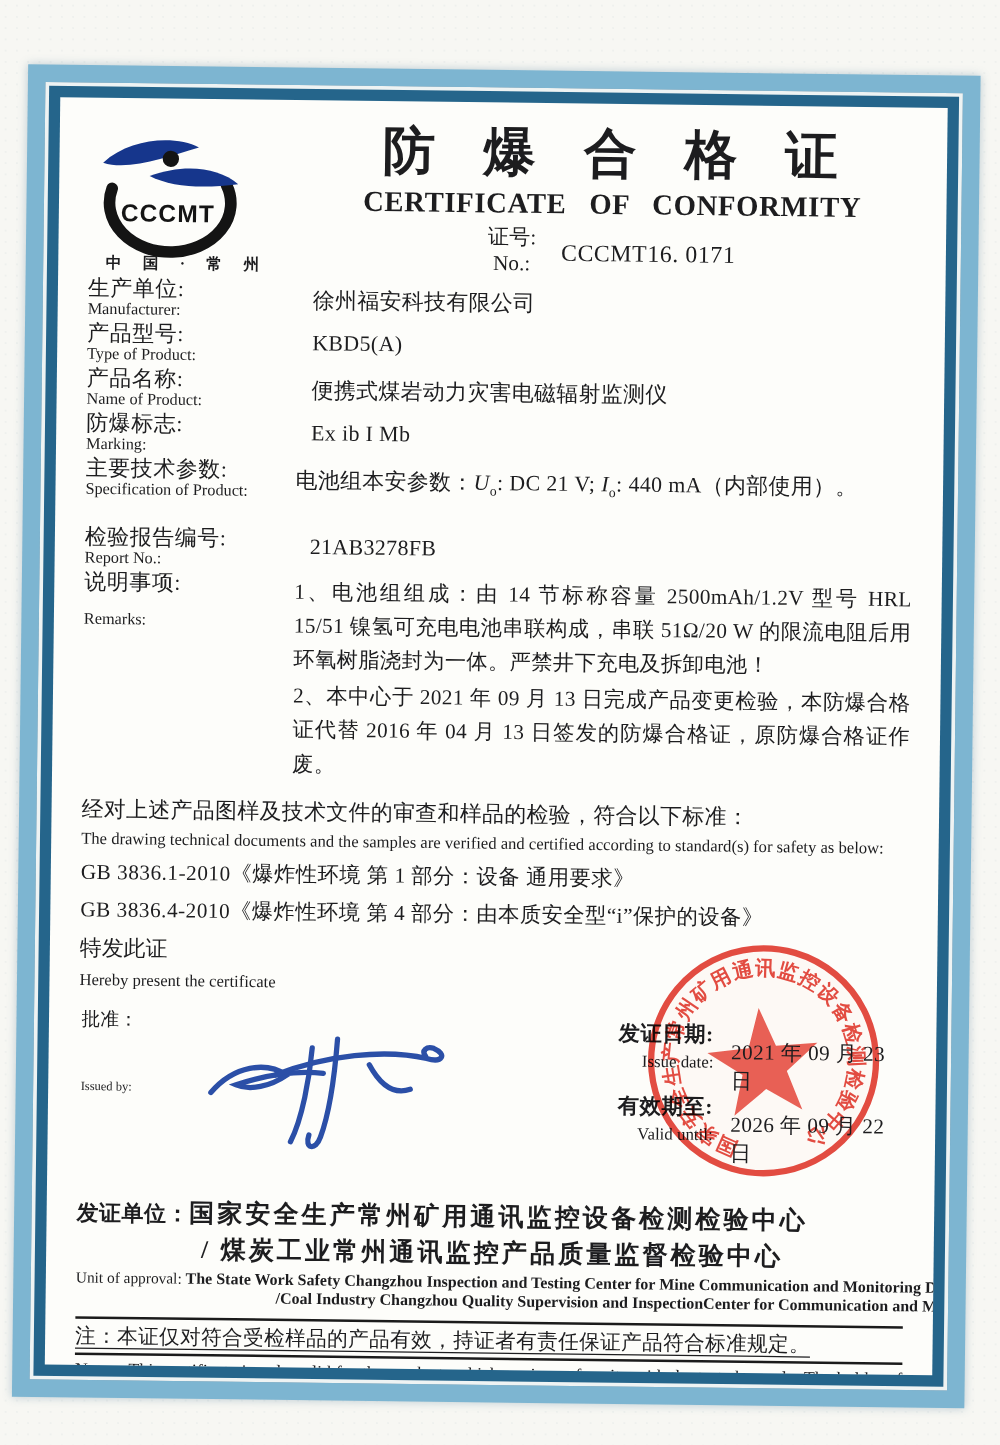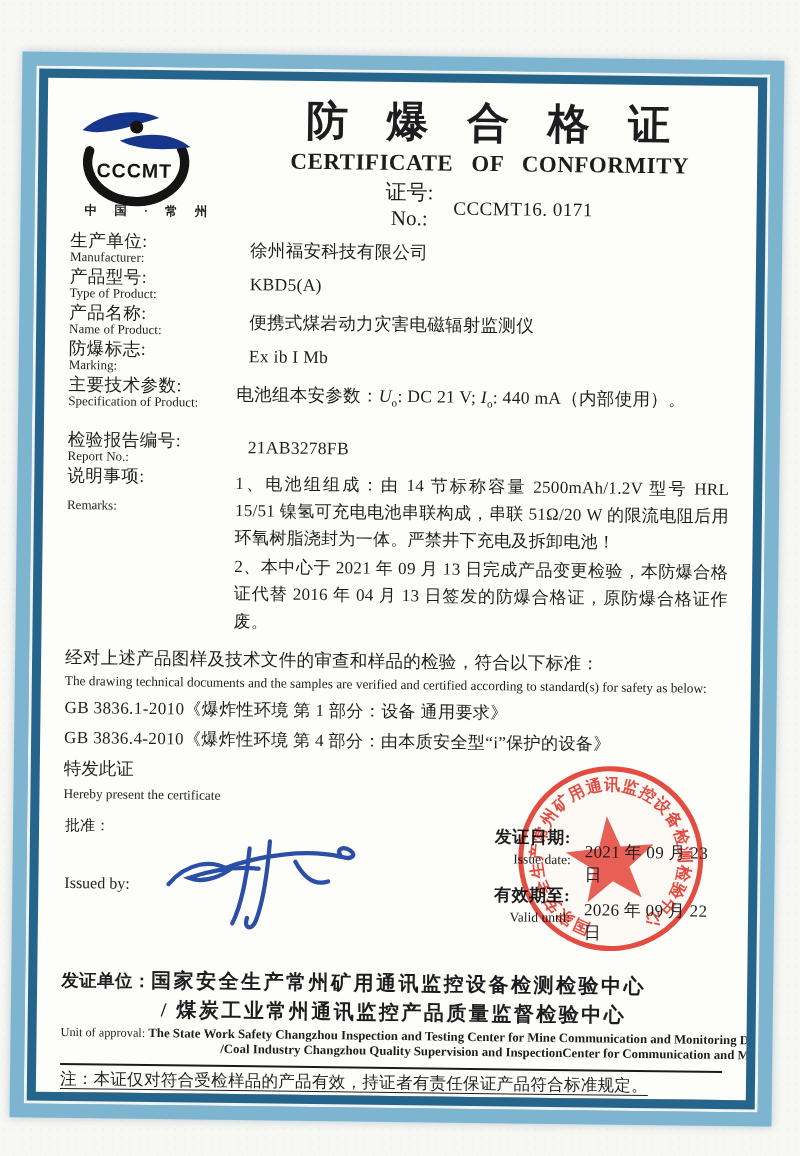--- a/index.html
+++ b/index.html
@@ -21,21 +21,21 @@
   
   .header{position:relative;min-height:124px;}
   .logo{position:absolute;left:-4px;top:12px;width:168px;}
   .logo-region{position:absolute;left:14px;top:112px;font-size:12.5px;font-weight:700;
                letter-spacing:7px;white-space:nowrap;}
   .titles{margin-left:175px;text-align:center;}
   .title-cn{font-size:42px;font-weight:600;letter-spacing:14px;white-space:nowrap;
             margin-top:8px;padding-left:10px;}
   .title-en{font-size:23px;font-weight:700;word-spacing:12px;letter-spacing:.5px;margin-top:0;}
   .certno-row{display:flex;justify-content:center;align-items:center;gap:20px;margin-top:3px;}
-  .certno-labels{font-size:21px;line-height:1.25;}
+  .certno-labels{font-size:17px;line-height:1.25;}
   .certno-value{font-size:19px;letter-spacing:.5px;transform:translateY(3px);}
 
   
   .field{display:flex;margin:3px 0;}
   .flabel{width:148px;flex:none;line-height:1.05;}
   .flabel .cn{font-size:17.5px;letter-spacing:.5px;}
   .flabel .en{font-size:13px;margin-top:1px;}
   .fvalue{font-size:17.5px;padding-left:32px;padding-top:5px;letter-spacing:.3px;}
   .fvalue.wide{padding-left:20px;}
   .report-row{margin-top:22px;}
@@ -46,21 +46,21 @@
   .standards{margin-top:10px;}
   .std-cn{font-size:17.5px;letter-spacing:.3px;}
   .std-en{font-size:13.3px;margin-top:4px;}
   .std-item{font-size:17px;margin-top:7px;letter-spacing:.4px;}
   .issue-cn{font-size:17.5px;margin-top:7px;}
   .issue-en{font-size:13.3px;margin-top:6px;}
 
   
   .approval{position:relative;height:148px;margin-top:6px;}
   .approve-cn{position:absolute;left:2px;top:8px;font-size:15px;}
-  .approve-en{position:absolute;left:2px;top:66px;font-size:16px;}
+  .approve-en{position:absolute;left:2px;top:66px;font-size:10px;}
   .signature{position:absolute;left:92px;top:18px;width:230px;height:110px;}
   .datelabel{position:absolute;width:160px;text-align:right;line-height:1.2;}
   .datelabel .cn{font-size:17px;font-weight:600;letter-spacing:.5px;}
   .datelabel .en{font-size:13.5px;margin-top:4px;}
   .dl1{left:348px;top:14px;}
   .dl2{left:348px;top:72px;}
   .dateval{position:absolute;font-size:17px;letter-spacing:.3px;z-index:3;}
   .dv1{left:522px;top:26px;}
   .dv2{left:522px;top:84px;}
   .stamp{position:absolute;left:452px;top:-52px;width:192px;height:192px;

